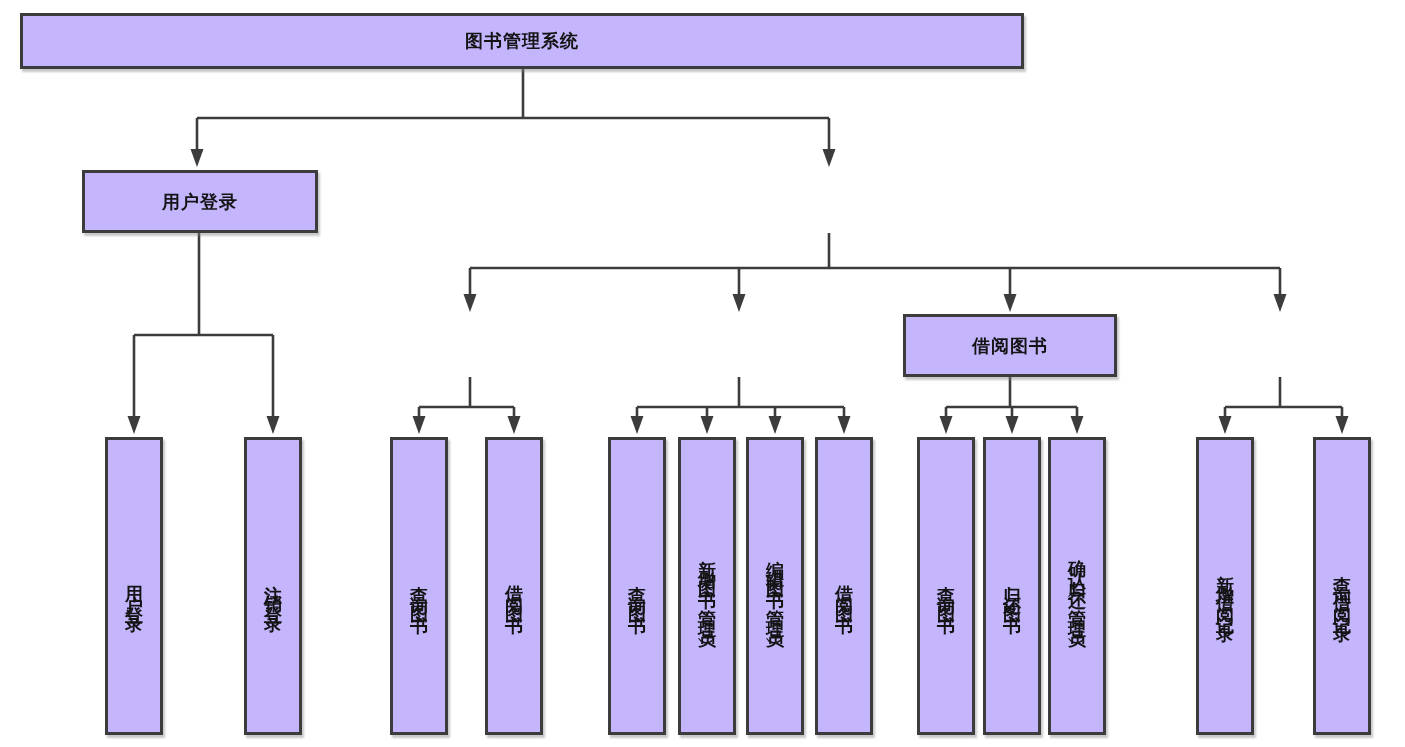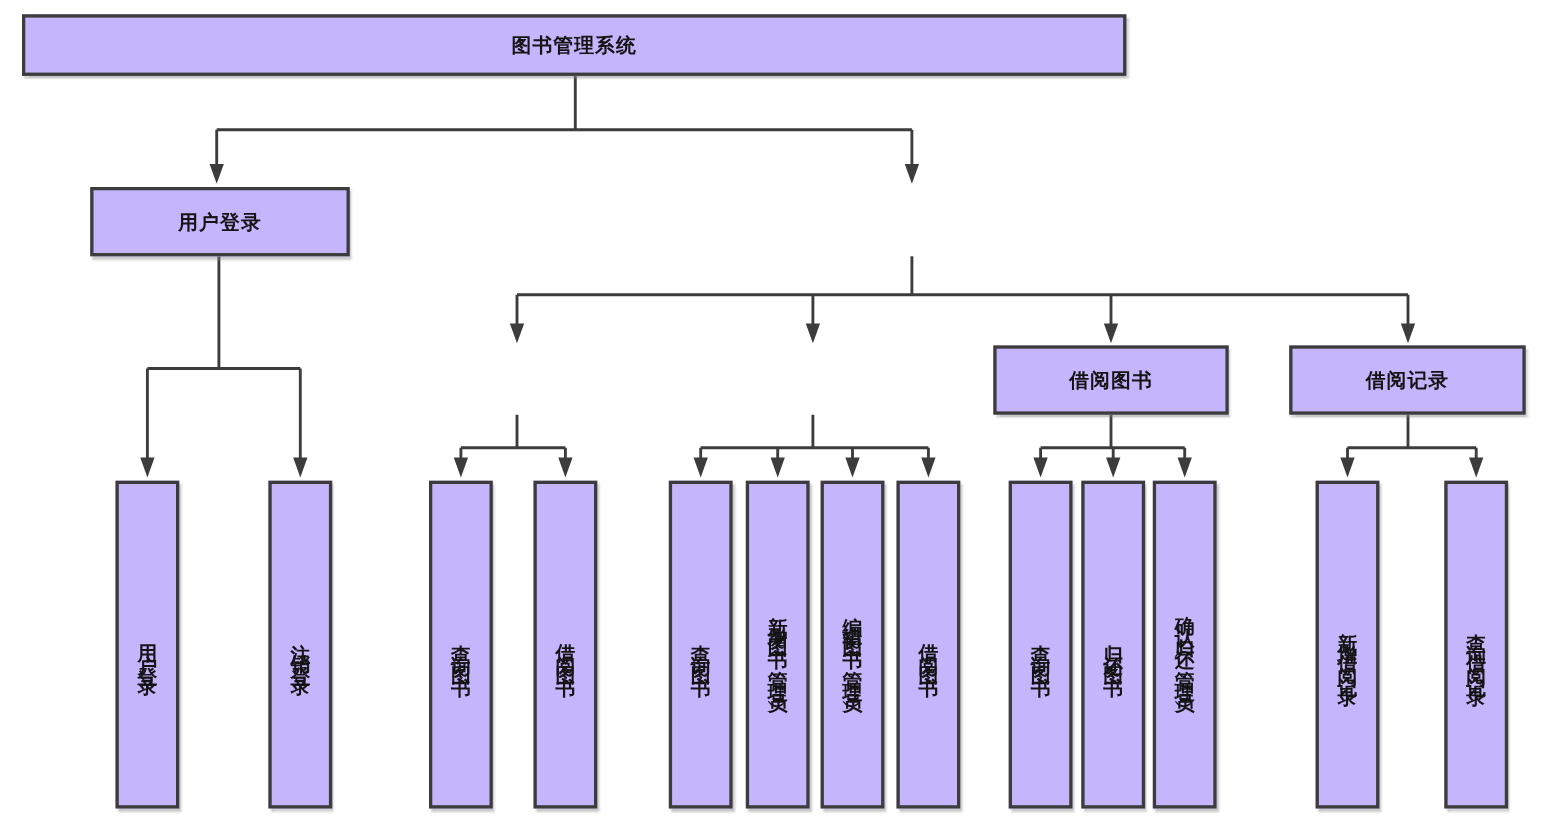--- a/index.html
+++ b/index.html
@@ -89,21 +89,20 @@
       <polygon points="1218.5,416 1231.5,416 1225,434"></polygon>
       <polygon points="1335.5,416 1348.5,416 1342,434"></polygon>
     </g>
   </svg>
 
   <div class="node h" style="left:20px;top:13px;width:1004px;height:56px">图书管理系统</div>
 
   <div class="node h" style="left:82px;top:170px;width:236px;height:63px">用户登录</div>
 
   <div class="node h" style="left:903px;top:314px;width:214px;height:63px">借阅图书</div>
-  <div class="node h" style="left:1172px;top:314px;width:215px;height:63px">借阅记录</div>
 
   <div class="node v" style="left:105px;top:437px;width:58px;height:298px">用户登录</div>
   <div class="node v" style="left:244px;top:437px;width:58px;height:298px">注销登录</div>
 
   <div class="node v" style="left:390px;top:437px;width:58px;height:298px">查询图书</div>
   <div class="node v" style="left:485px;top:437px;width:58px;height:298px">借阅图书</div>
 
   <div class="node v" style="left:608px;top:437px;width:58px;height:298px">查询图书</div>
   <div class="node v" style="left:678px;top:437px;width:58px;height:298px">新增图书（管理员）</div>
   <div class="node v" style="left:746px;top:437px;width:58px;height:298px">编辑图书（管理员）</div>

